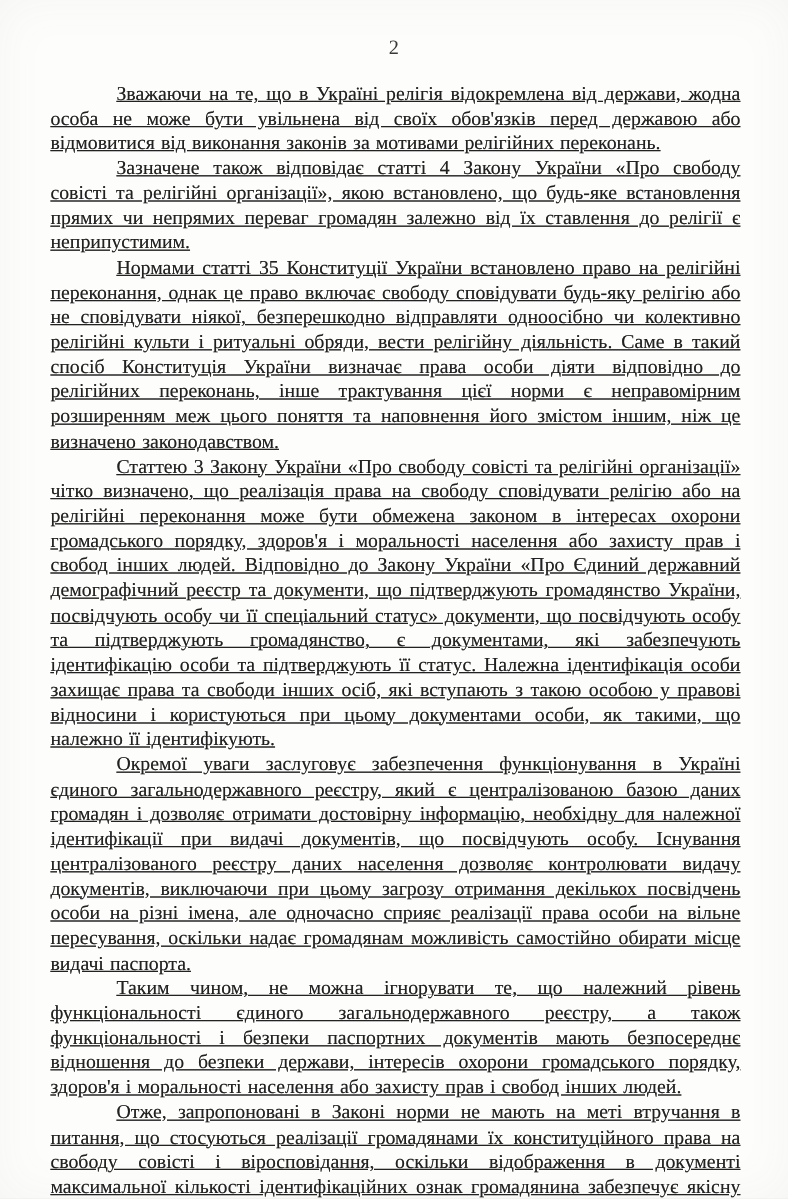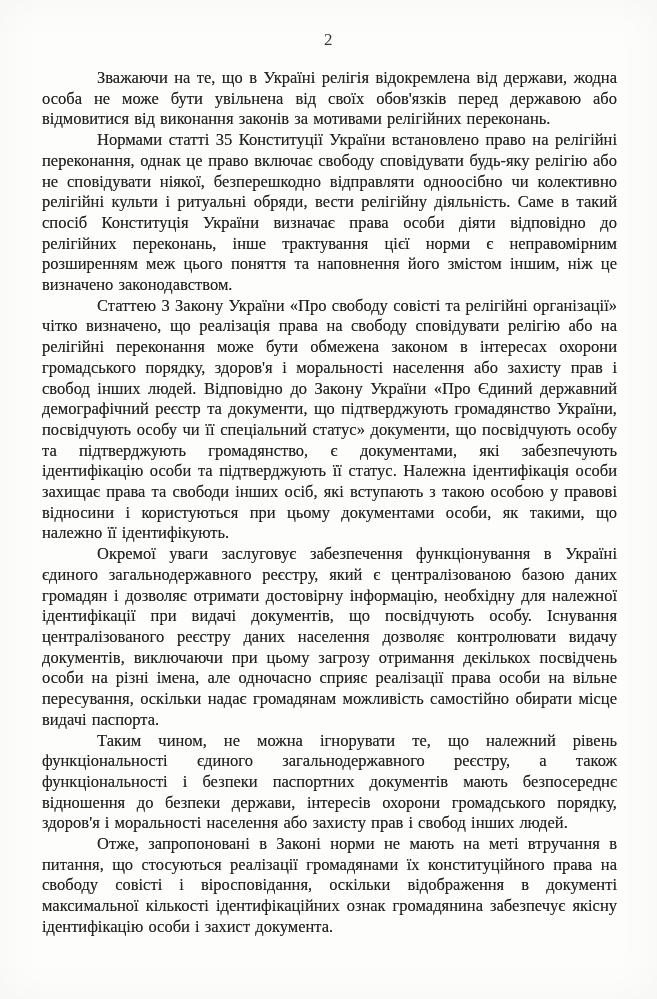--- a/index.html
+++ b/index.html
@@ -31,28 +31,30 @@
     font-size: 16.5px;
     line-height: 20.7px;
     color: #222;
     text-shadow: 0 0 0.4px rgba(40,40,40,0.55);
   }
   .doc-body p {
     margin: 0;
     padding: 0;
     text-indent: 55px;
     word-spacing: 1px;
+    text-decoration: underline;
   }
 </style>
 </head>
 <body>
 
 <div class="page">
   <div class="page-number">2</div>
   <div class="doc-body">
       <p>Зважаючи на те, що в Україні релігія відокремлена від держави, жодна особа не може бути увільнена від своїх обов'язків перед державою або відмовитися від виконання законів за мотивами релігійних переконань.</p>
+      <p>Зазначене також відповідає статті 4 Закону України «Про свободу совісті та релігійні організації», якою встановлено, що будь-яке встановлення прямих чи непрямих переваг громадян залежно від їх ставлення до релігії є неприпустимим.</p>
       <p>Нормами статті 35 Конституції України встановлено право на релігійні переконання, однак це право включає свободу сповідувати будь-яку релігію або не сповідувати ніякої, безперешкодно відправляти одноосібно чи колективно релігійні культи і ритуальні обряди, вести релігійну діяльність. Саме в такий спосіб Конституція України визначає права особи діяти відповідно до релігійних переконань, інше трактування цієї норми є неправомірним розширенням меж цього поняття та наповнення його змістом іншим, ніж це визначено законодавством.</p>
       <p>Статтею 3 Закону України «Про свободу совісті та релігійні організації» чітко визначено, що реалізація права на свободу сповідувати релігію або на релігійні переконання може бути обмежена законом в інтересах охорони громадського порядку, здоров'я і моральності населення або захисту прав і свобод інших людей. Відповідно до Закону України «Про Єдиний державний демографічний реєстр та документи, що підтверджують громадянство України, посвідчують особу чи її спеціальний статус» документи, що посвідчують особу та підтверджують громадянство, є документами, які забезпечують ідентифікацію особи та підтверджують її статус. Належна ідентифікація особи захищає права та свободи інших осіб, які вступають з такою особою у правові відносини і користуються при цьому документами особи, як такими, що належно її ідентифікують.</p>
       <p>Окремої уваги заслуговує забезпечення функціонування в Україні єдиного загальнодержавного реєстру, який є централізованою базою даних громадян і дозволяє отримати достовірну інформацію, необхідну для належної ідентифікації при видачі документів, що посвідчують особу. Існування централізованого реєстру даних населення дозволяє контролювати видачу документів, виключаючи при цьому загрозу отримання декількох посвідчень особи на різні імена, але одночасно сприяє реалізації права особи на вільне пересування, оскільки надає громадянам можливість самостійно обирати місце видачі паспорта.</p>
       <p>Таким чином, не можна ігнорувати те, що належний рівень функціональності єдиного загальнодержавного реєстру, а також функціональності і безпеки паспортних документів мають безпосереднє відношення до безпеки держави, інтересів охорони громадського порядку, здоров'я і моральності населення або захисту прав і свобод інших людей.</p>
       <p>Отже, запропоновані в Законі норми не мають на меті втручання в питання, що стосуються реалізації громадянами їх конституційного права на свободу совісті і віросповідання, оскільки відображення в документі максимальної кількості ідентифікаційних ознак громадянина забезпечує якісну ідентифікацію особи і захист документа.</p>
     </div>
 </div>
 
 </body></html>

